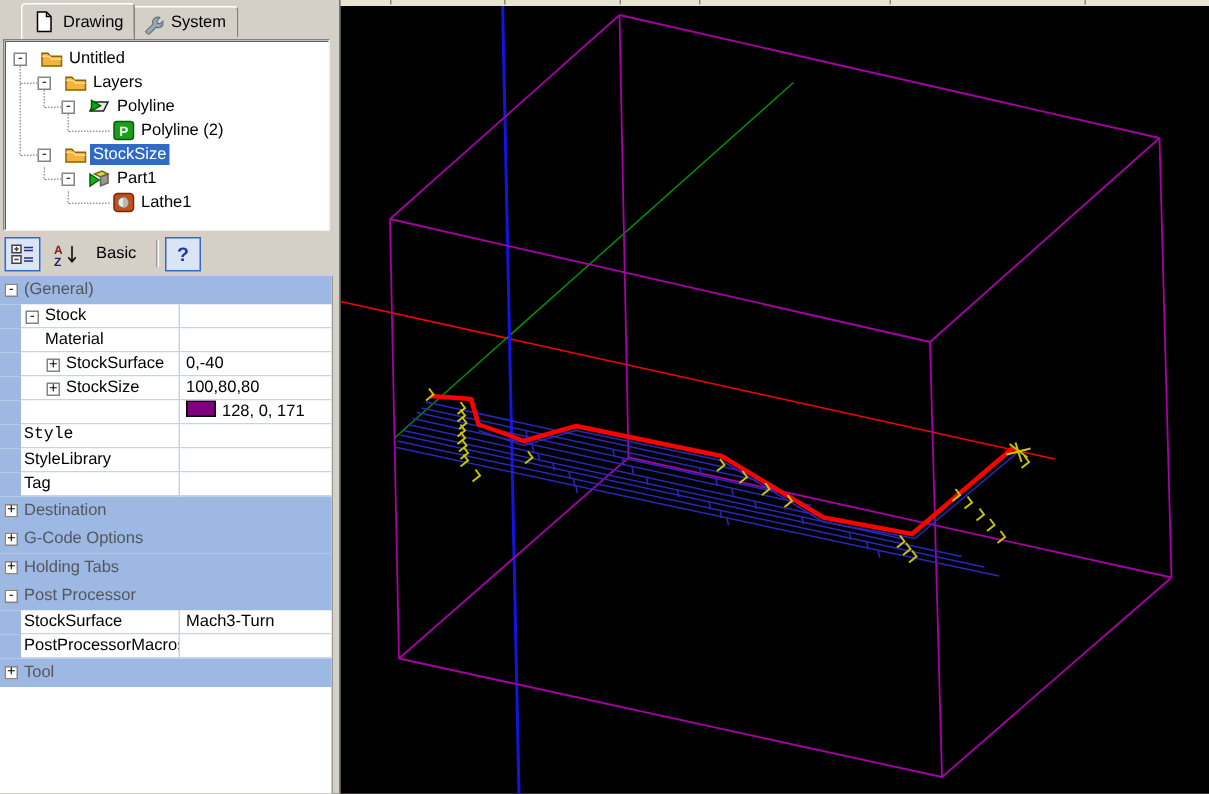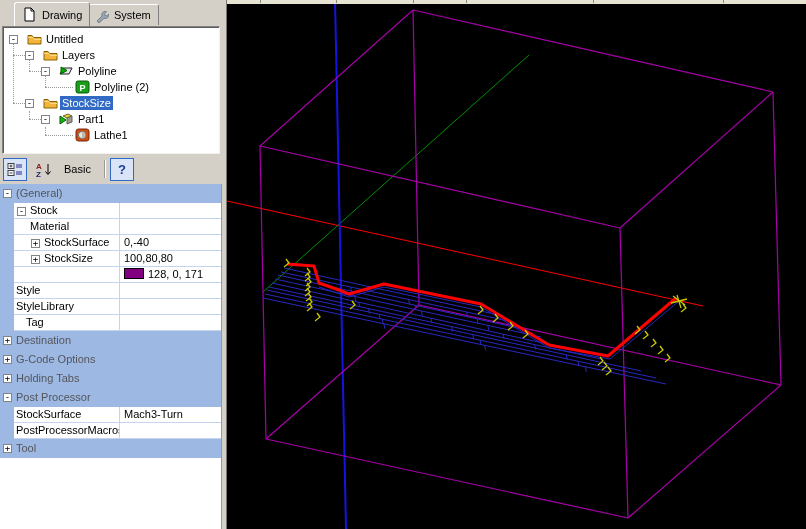--- a/index.html
+++ b/index.html
@@ -214,35 +214,35 @@
         <div class="pg-item">
           <div class="pg-marg"></div>
           <div class="pg-name">
             <span class="pg-txt" style="left: 16px; margin-top: 36px;">Color</span>
           </div>
           <div class="pg-val"><span class="swatch" style="background: rgb(128, 0, 128);"></span><span>128, 0, 171</span></div>
         </div>
         <div class="pg-item">
           <div class="pg-marg"></div>
           <div class="pg-name">
-            <span class="pg-txt" style="left: 2px;">Style</span>
+            <span class="pg-txt" style="left: 2px; font-family: Liberation Mono, monospace;">Style</span>
           </div>
           <div class="pg-val"><span></span></div>
         </div>
         <div class="pg-item">
           <div class="pg-marg"></div>
           <div class="pg-name">
             <span class="pg-txt" style="left: 2px;">StyleLibrary</span>
           </div>
           <div class="pg-val"><span></span></div>
         </div>
         <div class="pg-item">
           <div class="pg-marg"></div>
           <div class="pg-name">
-            <span class="pg-txt" style="left: 12px;">Tag</span>
+            <span class="pg-txt" style="left: 2px;">Tag</span>
           </div>
           <div class="pg-val"><span></span></div>
         </div>
         <div class="pg-cat">
           <div class="pg-exp" style="left: 3px; top: 5px;">+</div>
           <span class="pg-txt" style="left: 16px; line-height: 19px;">Destination</span>
         </div>
         <div class="pg-cat">
           <div class="pg-exp" style="left: 3px; top: 5px;">+</div>
           <span class="pg-txt" style="left: 16px; line-height: 19px;">G-Code Options</span>

